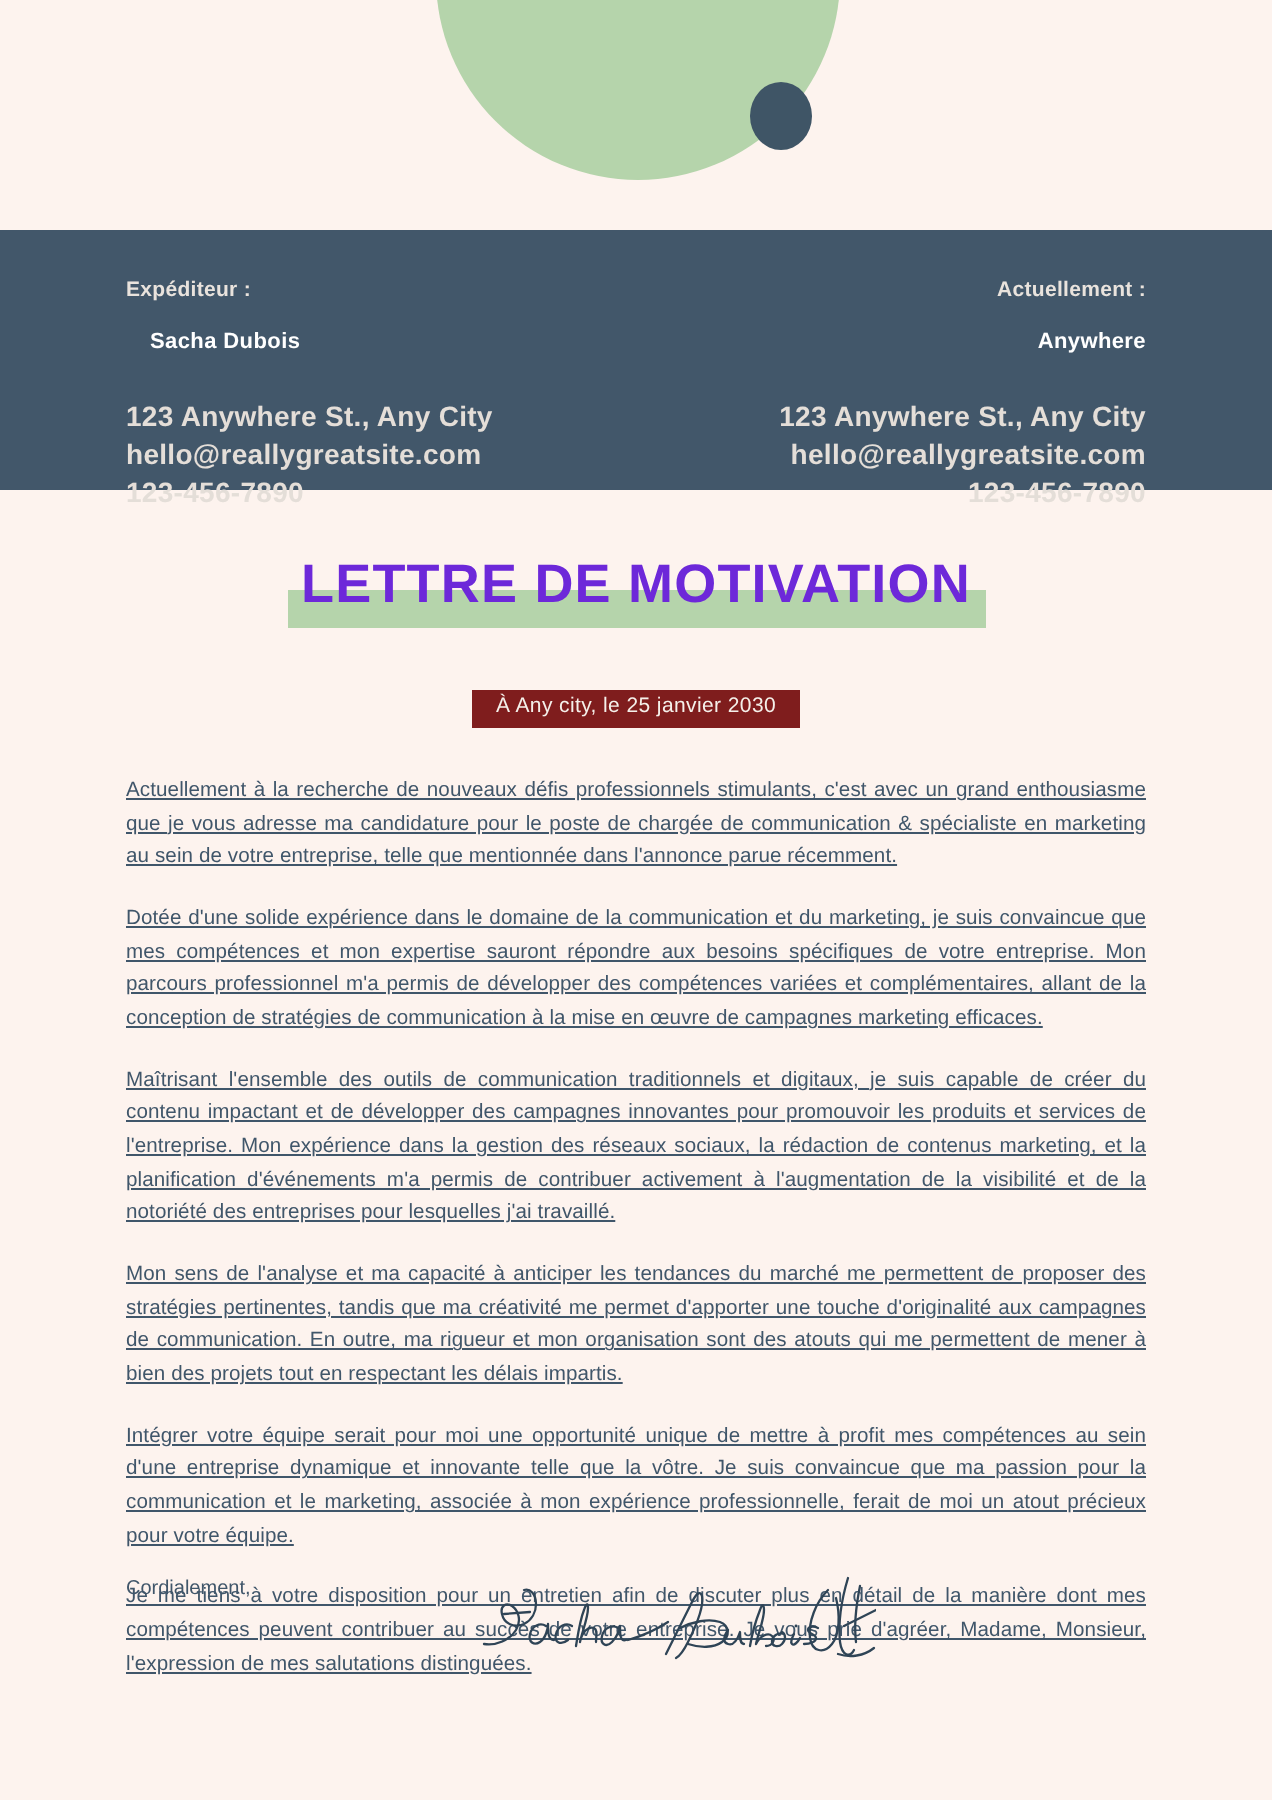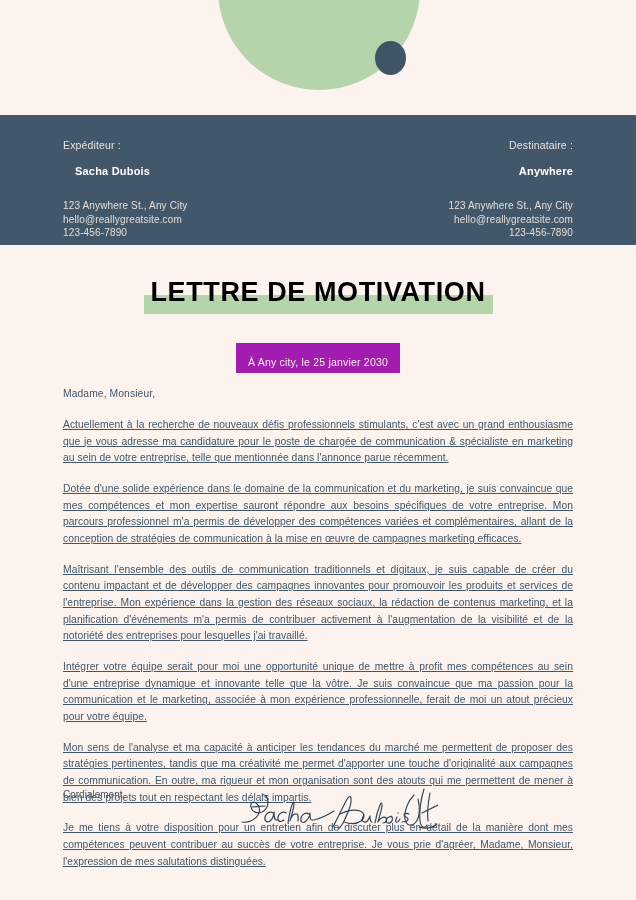--- a/index.html
+++ b/index.html
@@ -63,49 +63,51 @@
   .party {
     font-size: 10.5px;
     line-height: 1.5;
     letter-spacing: .15px;
   }
   .party.right { text-align: right; }
   .party-role {
     font-size: 10.5px;
     color: #e9e3dd;
     margin-bottom: 9px;
+    font-weight: bold;
   }
   .party-name {
     font-size: 11px;
     font-weight: bold;
     color: #ffffff;
     letter-spacing: .2px;
     margin-bottom: 20px;
     margin-left: 12px;
   }
   .party-line {
-    font-size: 10px;
+    font-size: 14px;
     color: #e4ded8;
     line-height: 1.35;
+    font-weight: bold;
   }
 
   
   .title-wrap {
     position: absolute;
     top: 278px; left: 0;
     width: 636px;
     text-align: center;
   }
   .title {
     display: inline-block;
     position: relative;
     font-size: 27px;
     font-weight: bold;
     letter-spacing: .6px;
-    color: #000000;
+    color: #6d28d9;
     padding: 0 7px;
     line-height: 1.05;
   }
   .title-hl {
     position: absolute;
     left: 0;
     right: 0;
     top: 17px;
     height: 19px;
     background: #b5d4ab;
@@ -118,24 +120,24 @@
 
   
   .date-wrap {
     position: absolute;
     top: 343px; left: 0;
     width: 636px;
     text-align: center;
   }
   .date-badge {
     display: inline-block;
-    background: #a21caf;
+    background: #7f1d1d;
     color: #f5f0ea;
     font-size: 10.5px;
-    padding: 13px 12px 5px 12px;
+    padding: 2px 12px 5px 12px;
     letter-spacing: .2px;
   }
 
   
   .body-wrap {
     position: absolute;
     top: 388px;
     left: 63px;
     width: 510px;
   }
@@ -186,21 +188,21 @@
 
     <div class="party left">
       <div class="party-role">Expéditeur :</div>
       <div class="party-name">Sacha Dubois</div>
       <div class="party-line">123 Anywhere St., Any City</div>
       <div class="party-line">hello@reallygreatsite.com</div>
       <div class="party-line">123-456-7890</div>
     </div>
 
     <div class="party right">
-      <div class="party-role">Destinataire :</div>
+      <div class="party-role">Actuellement :</div>
       <div class="party-name">Anywhere</div>
       <div class="party-line">123 Anywhere St., Any City</div>
       <div class="party-line">hello@reallygreatsite.com</div>
       <div class="party-line">123-456-7890</div>
     </div>
 
   </div>
 </div>
 
 <div class="title-wrap">
@@ -208,26 +210,25 @@
     <span class="title-hl"></span>
     <span class="title-text">LETTRE DE MOTIVATION</span>
   </div>
 </div>
 
 <div class="date-wrap">
   <span class="date-badge">À Any city, le 25 janvier 2030</span>
 </div>
 
 <div class="body-wrap">
-  <div class="salutation">Madame, Monsieur,</div>
   <div class="para">Actuellement à la recherche de nouveaux défis professionnels stimulants, c'est avec un grand enthousiasme que je vous adresse ma candidature pour le poste de chargée de communication &amp; spécialiste en marketing au sein de votre entreprise, telle que mentionnée dans l'annonce parue récemment.</div>
   <div class="para">Dotée d'une solide expérience dans le domaine de la communication et du marketing, je suis convaincue que mes compétences et mon expertise sauront répondre aux besoins spécifiques de votre entreprise. Mon parcours professionnel m'a permis de développer des compétences variées et complémentaires, allant de la conception de stratégies de communication à la mise en œuvre de campagnes marketing efficaces.</div>
   <div class="para">Maîtrisant l'ensemble des outils de communication traditionnels et digitaux, je suis capable de créer du contenu impactant et de développer des campagnes innovantes pour promouvoir les produits et services de l'entreprise. Mon expérience dans la gestion des réseaux sociaux, la rédaction de contenus marketing, et la planification d'événements m'a permis de contribuer activement à l'augmentation de la visibilité et de la notoriété des entreprises pour lesquelles j'ai travaillé.</div>
+  <div class="para">Mon sens de l'analyse et ma capacité à anticiper les tendances du marché me permettent de proposer des stratégies pertinentes, tandis que ma créativité me permet d'apporter une touche d'originalité aux campagnes de communication. En outre, ma rigueur et mon organisation sont des atouts qui me permettent de mener à bien des projets tout en respectant les délais impartis.</div>
   <div class="para">Intégrer votre équipe serait pour moi une opportunité unique de mettre à profit mes compétences au sein d'une entreprise dynamique et innovante telle que la vôtre. Je suis convaincue que ma passion pour la communication et le marketing, associée à mon expérience professionnelle, ferait de moi un atout précieux pour votre équipe.</div>
-  <div class="para">Mon sens de l'analyse et ma capacité à anticiper les tendances du marché me permettent de proposer des stratégies pertinentes, tandis que ma créativité me permet d'apporter une touche d'originalité aux campagnes de communication. En outre, ma rigueur et mon organisation sont des atouts qui me permettent de mener à bien des projets tout en respectant les délais impartis.</div>
   <div class="para">Je me tiens à votre disposition pour un entretien afin de discuter plus en détail de la manière dont mes compétences peuvent contribuer au succès de votre entreprise. Je vous prie d'agréer, Madame, Monsieur, l'expression de mes salutations distinguées.</div>
 </div>
 
 <div class="signoff">Cordialement,</div>
 
 <div class="signature">
   <svg width="200" height="55" viewBox="0 0 200 55" fill="none">
     <g stroke="#2f4456" stroke-width="1.15" fill="none" stroke-linecap="round" stroke-linejoin="round">
 
       <path d="M4 39 C10 40 17 37 20 32 C23 27 21 22 18 20 C15 18 12 20 13 24 C14 29 19 31 24 29 C28 27 30 23 30 19 C30 14 27 11 24 12"></path>

